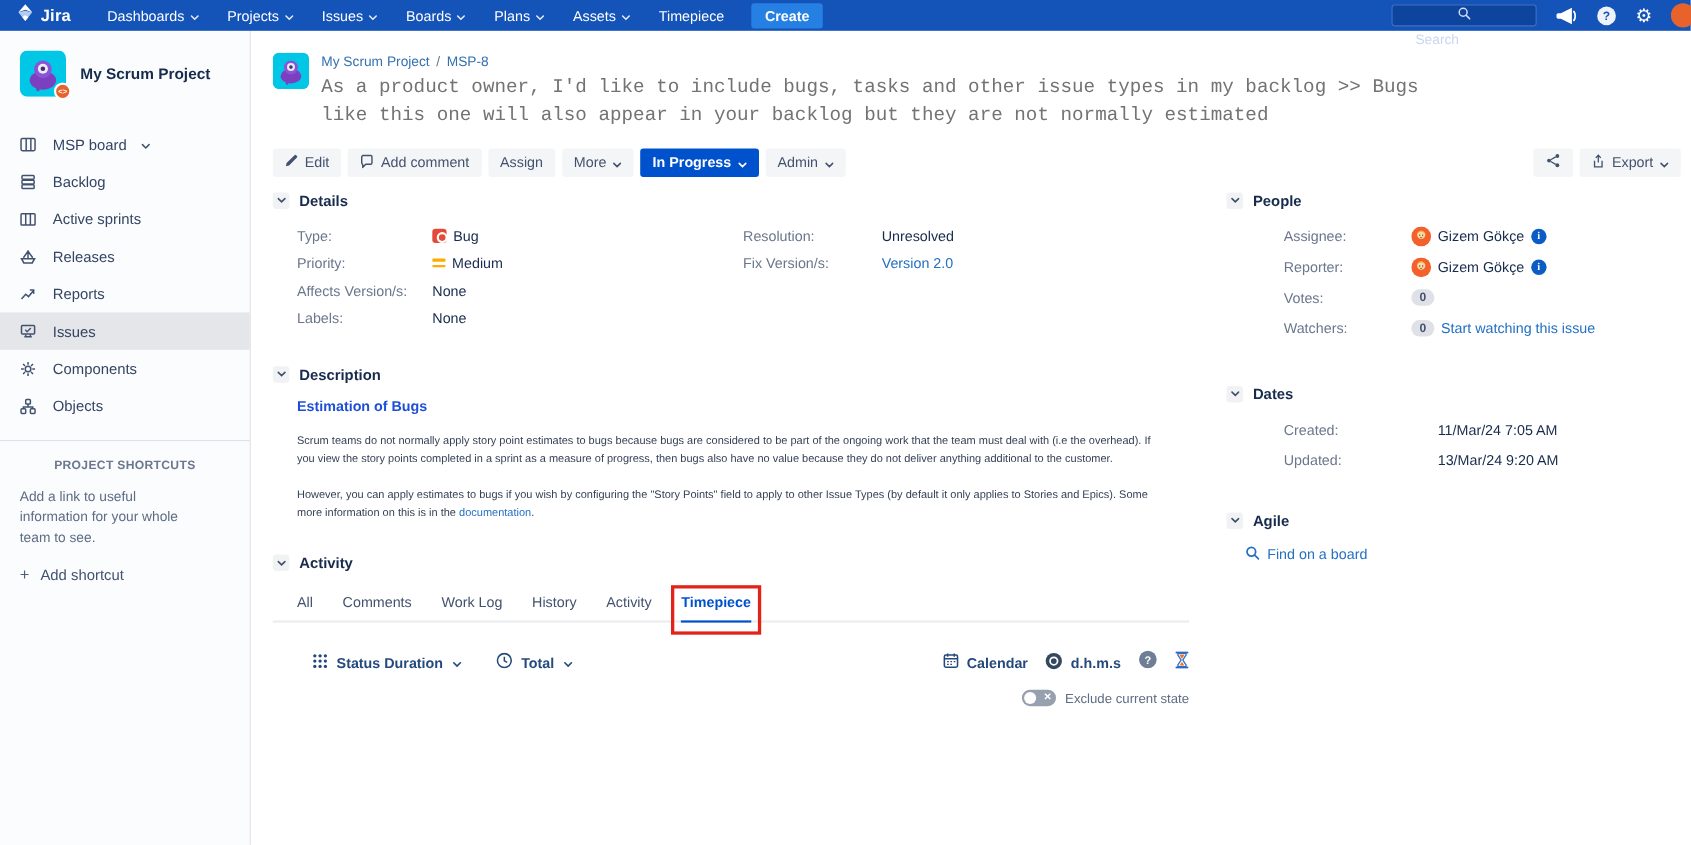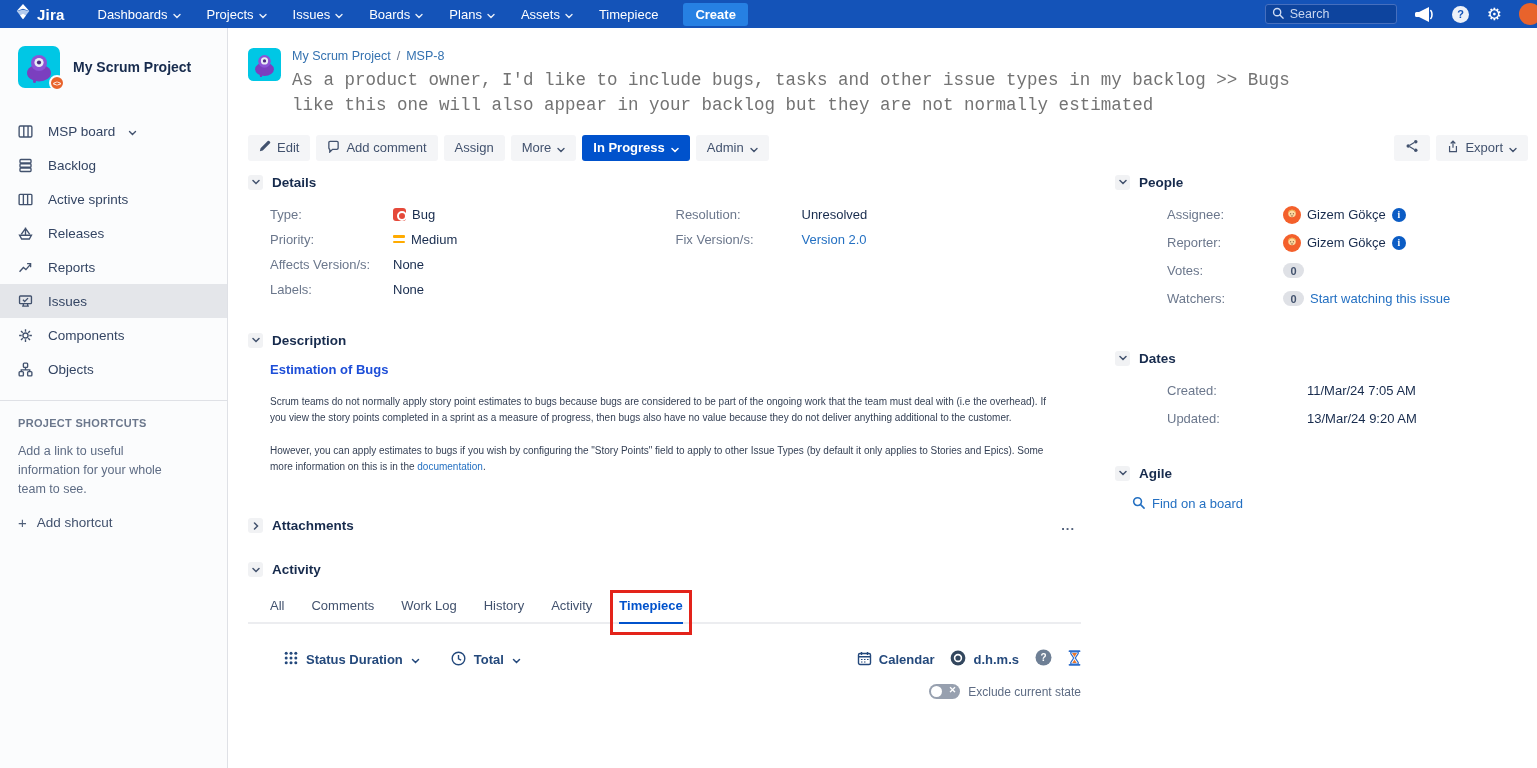--- a/index.html
+++ b/index.html
@@ -12,21 +12,21 @@
   .nav-left { display:flex; align-items:center; gap:4px; height:100%; }
   .logo { display:flex; align-items:center; gap:5px; margin-right:18px; cursor:pointer; }
   .logo-text { color:#fff; font-size:15px; font-weight:700; letter-spacing:.2px; }
   .nav-item { display:flex; align-items:center; gap:5px; color:#fff; font-size:13px;
     padding:0 11px; height:28px; cursor:pointer; text-decoration:none; }
   .nav-item .chev-sm { margin-top:1px; opacity:.9; }
   .create-btn { background:#2680E3; color:#fff; font-size:13px; font-weight:700;
     border:none; border-radius:3px; padding:4px 12px; margin-left:10px; cursor:pointer; }
   .nav-right { display:flex; align-items:center; gap:17px; }
   .search-box { display:flex; align-items:center; gap:6px; background:#0D449E;
-    border:1px solid #466FBE; border-radius:3px; height:20px; width:132px; padding:0 6px; }
+    border:1px solid #466FBE; border-radius:3px; height:20px; width:132px; padding:0 21px;flex-direction:column; }
   .search-box input { background:transparent; border:none; outline:none; color:#fff;
     font-size:12.5px; width:100%; font-family:inherit; }
   .search-box input::placeholder { color:#C9D7F0; }
   .navicon { color:#fff; display:flex; align-items:center; cursor:pointer; }
   .gear-glyph { font-size:17px; line-height:1; }
   .avatar-cut { width:22px; height:22px; border-radius:50%; background:#E8632C; margin-right:-14px; flex:0 0 auto; }
 
   
   .sidebar { position:absolute; left:0; top:28px; width:228px; bottom:0; background:#FBFCFD;
     border-right:1px solid #DFE1E6; padding-top:18px; }
@@ -36,21 +36,21 @@
     background:#E8632C; border:2px solid #FBFCFD; color:#fff; font-size:7px; font-weight:700;
     display:flex; align-items:center; justify-content:center; }
   .proj-name { font-size:14px; font-weight:700; color:#172B4D; line-height:1.2; }
   .side-nav { margin-top:26px; }
   .side-item { display:flex; align-items:center; gap:13px; height:34px; padding-left:15px;
     font-size:13.5px; color:#344563; cursor:pointer; }
   .side-item.sel { background:#E4E6EA; }
   .side-item .sicon { width:20px; display:flex; justify-content:center; color:#42526E; }
   .side-div { border-top:1px solid #DFE1E6; margin:14px 0 0 0; }
   .shortcuts { padding:16px 18px 0 18px; }
-  .shortcuts-h { font-size:11px; font-weight:700; color:#6B778C; letter-spacing:.3px; }
+  .shortcuts-h { font-size:11px; font-weight:700; color:#6B778C; letter-spacing:.3px;text-align:center; }
   .shortcuts-t { margin-top:13px; font-size:12.5px; color:#5E6C84; line-height:1.5; width:170px; }
   .add-short { display:flex; align-items:center; gap:10px; margin-top:16px; font-size:13.5px;
     color:#42526E; cursor:pointer; }
   .add-short .plus { font-size:15px; color:#505F79; }
 
   
   .main { position:absolute; left:229px; top:28px; right:0; bottom:0; background:#fff;
     padding:20px 8px 0 19px; }
   .issue-head { display:flex; gap:11px; }
   .issue-avatar { width:33px; height:33px; flex:0 0 auto; }
@@ -466,31 +466,20 @@
                 <path d="M1 1.5l3 3 3-3" stroke="#42526E" stroke-width="1.5" fill="none" stroke-linecap="round"></path>
               </svg>
             </span>
           <span>Description</span>
         </div>
         <div class="desc-sub">Estimation of Bugs</div>
         <p class="desc-p">Scrum teams do not normally apply story point estimates to bugs because bugs are considered to be part of the ongoing work that the team must deal with (i.e the overhead). If you view the story points completed in a sprint as a measure of progress, then bugs also have no value because they do not deliver anything additional to the customer.</p>
         <p class="desc-p"><span>However, you can apply estimates to bugs if you wish by configuring the "Story Points" field to apply to other Issue Types (by default it only applies to Stories and Epics). Some more information on this is in the </span><a>documentation</a><span>.</span></p>
       </section>
 
-      <section class="attach-row">
-        <div class="section-head">
-          <span class="chev-box">
-              <svg width="6" height="8" viewBox="0 0 6 8">
-                <path d="M1.5 1l3 3-3 3" stroke="#42526E" stroke-width="1.5" fill="none" stroke-linecap="round"></path>
-              </svg>
-            </span>
-          <span>Attachments</span>
-        </div>
-        <span class="dots">...</span>
-      </section>
 
       <section class="activity">
         <div class="section-head">
           <span class="chev-box">
               <svg width="8" height="6" viewBox="0 0 8 6">
                 <path d="M1 1.5l3 3 3-3" stroke="#42526E" stroke-width="1.5" fill="none" stroke-linecap="round"></path>
               </svg>
             </span>
           <span>Activity</span>
         </div>

